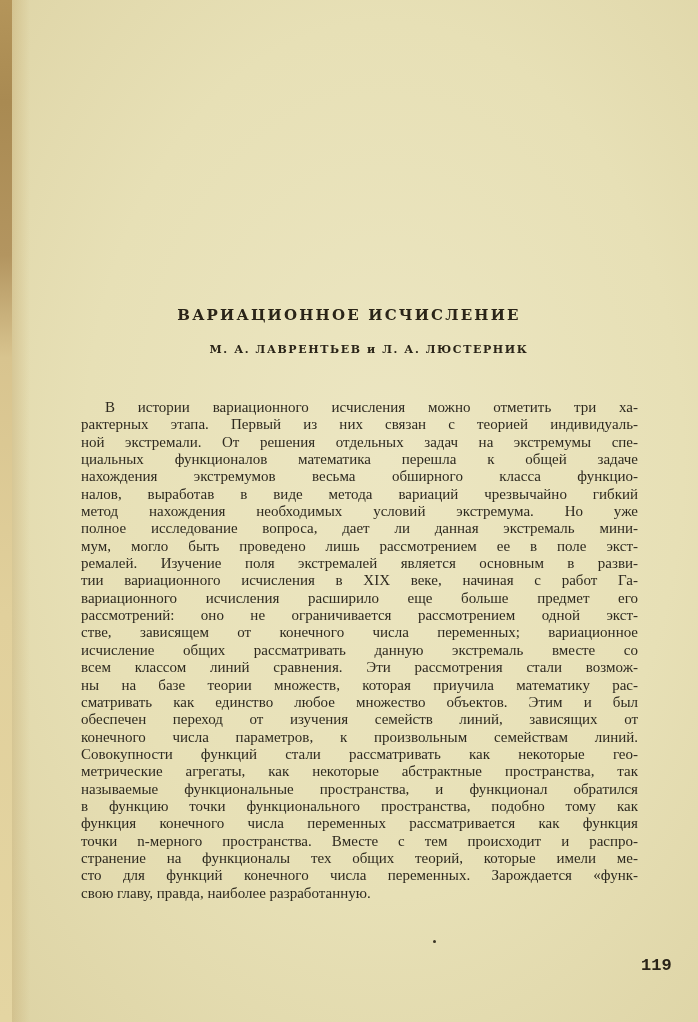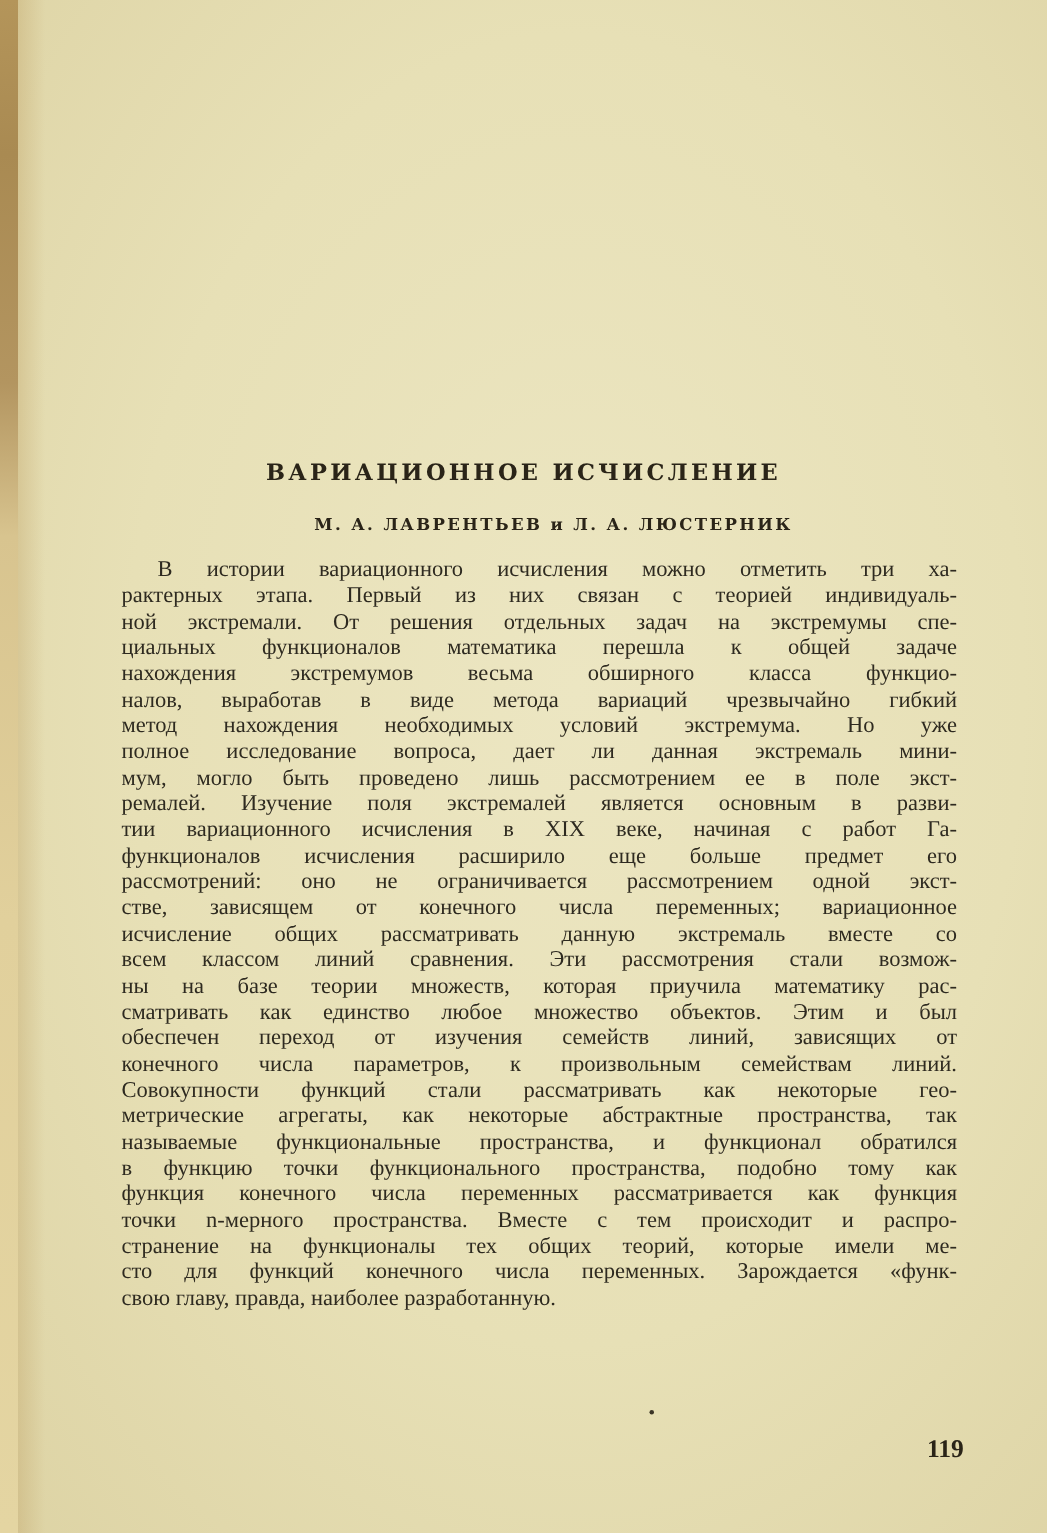--- a/index.html
+++ b/index.html
@@ -67,27 +67,27 @@
       display: block;
       height: 17.35px;
       line-height: 17.35px;
       font-family: "Liberation Serif", "DejaVu Serif", serif;
       font-size: 15px;
       white-space: nowrap;
       text-align: justify;
       text-align-last: justify;
       color: #2e2a20;
     }
-    .line.first { text-indent: 24px; }
+    .line.first { text-indent: 24px; margin-top: 27px; }
     .line.last { text-align-last: left; }
     .page-number {
       position: absolute;
-      left: 618px;
+      left: 641px;
       top: 956px;
-      font-family: Liberation Serif, serif;
+      font-family: Liberation Mono, monospace;
       font-size: 17px;
       font-weight: bold;
       color: #2a2418;
     }
     .dot {
       position: absolute;
       left: 433px;
       top: 940px;
       width: 3px; height: 3px;
       border-radius: 50%;
@@ -109,21 +109,21 @@
     <span class="line">рактерных этапа. Первый из них связан с теорией индивидуаль-</span>
     <span class="line">ной экстремали. От решения отдельных задач на экстремумы спе-</span>
     <span class="line">циальных функционалов математика перешла к общей задаче</span>
     <span class="line">нахождения экстремумов весьма обширного класса функцио-</span>
     <span class="line">налов, выработав в виде метода вариаций чрезвычайно гибкий</span>
     <span class="line">метод нахождения необходимых условий экстремума. Но уже</span>
     <span class="line">полное исследование вопроса, дает ли данная экстремаль мини-</span>
     <span class="line">мум, могло быть проведено лишь рассмотрением ее в поле экст-</span>
     <span class="line">ремалей. Изучение поля экстремалей является основным в разви-</span>
     <span class="line">тии вариационного исчисления в XIX веке, начиная с работ Га-</span>
-    <span class="line">функционалов исчисления расширило еще больше предмет его</span>
+    <span class="line">вариационного исчисления расширило еще больше предмет его</span>
     <span class="line">рассмотрений: оно не ограничивается рассмотрением одной экст-</span>
     <span class="line">стве, зависящем от конечного числа переменных; вариационное</span>
     <span class="line">исчисление общих рассматривать данную экстремаль вместе со</span>
     <span class="line">всем классом линий сравнения. Эти рассмотрения стали возмож-</span>
     <span class="line">ны на базе теории множеств, которая приучила математику рас-</span>
     <span class="line">сматривать как единство любое множество объектов. Этим и был</span>
     <span class="line">обеспечен переход от изучения семейств линий, зависящих от</span>
     <span class="line">конечного числа параметров, к произвольным семействам линий.</span>
     <span class="line">Совокупности функций стали рассматривать как некоторые гео-</span>
     <span class="line">метрические агрегаты, как некоторые абстрактные пространства, так</span>

